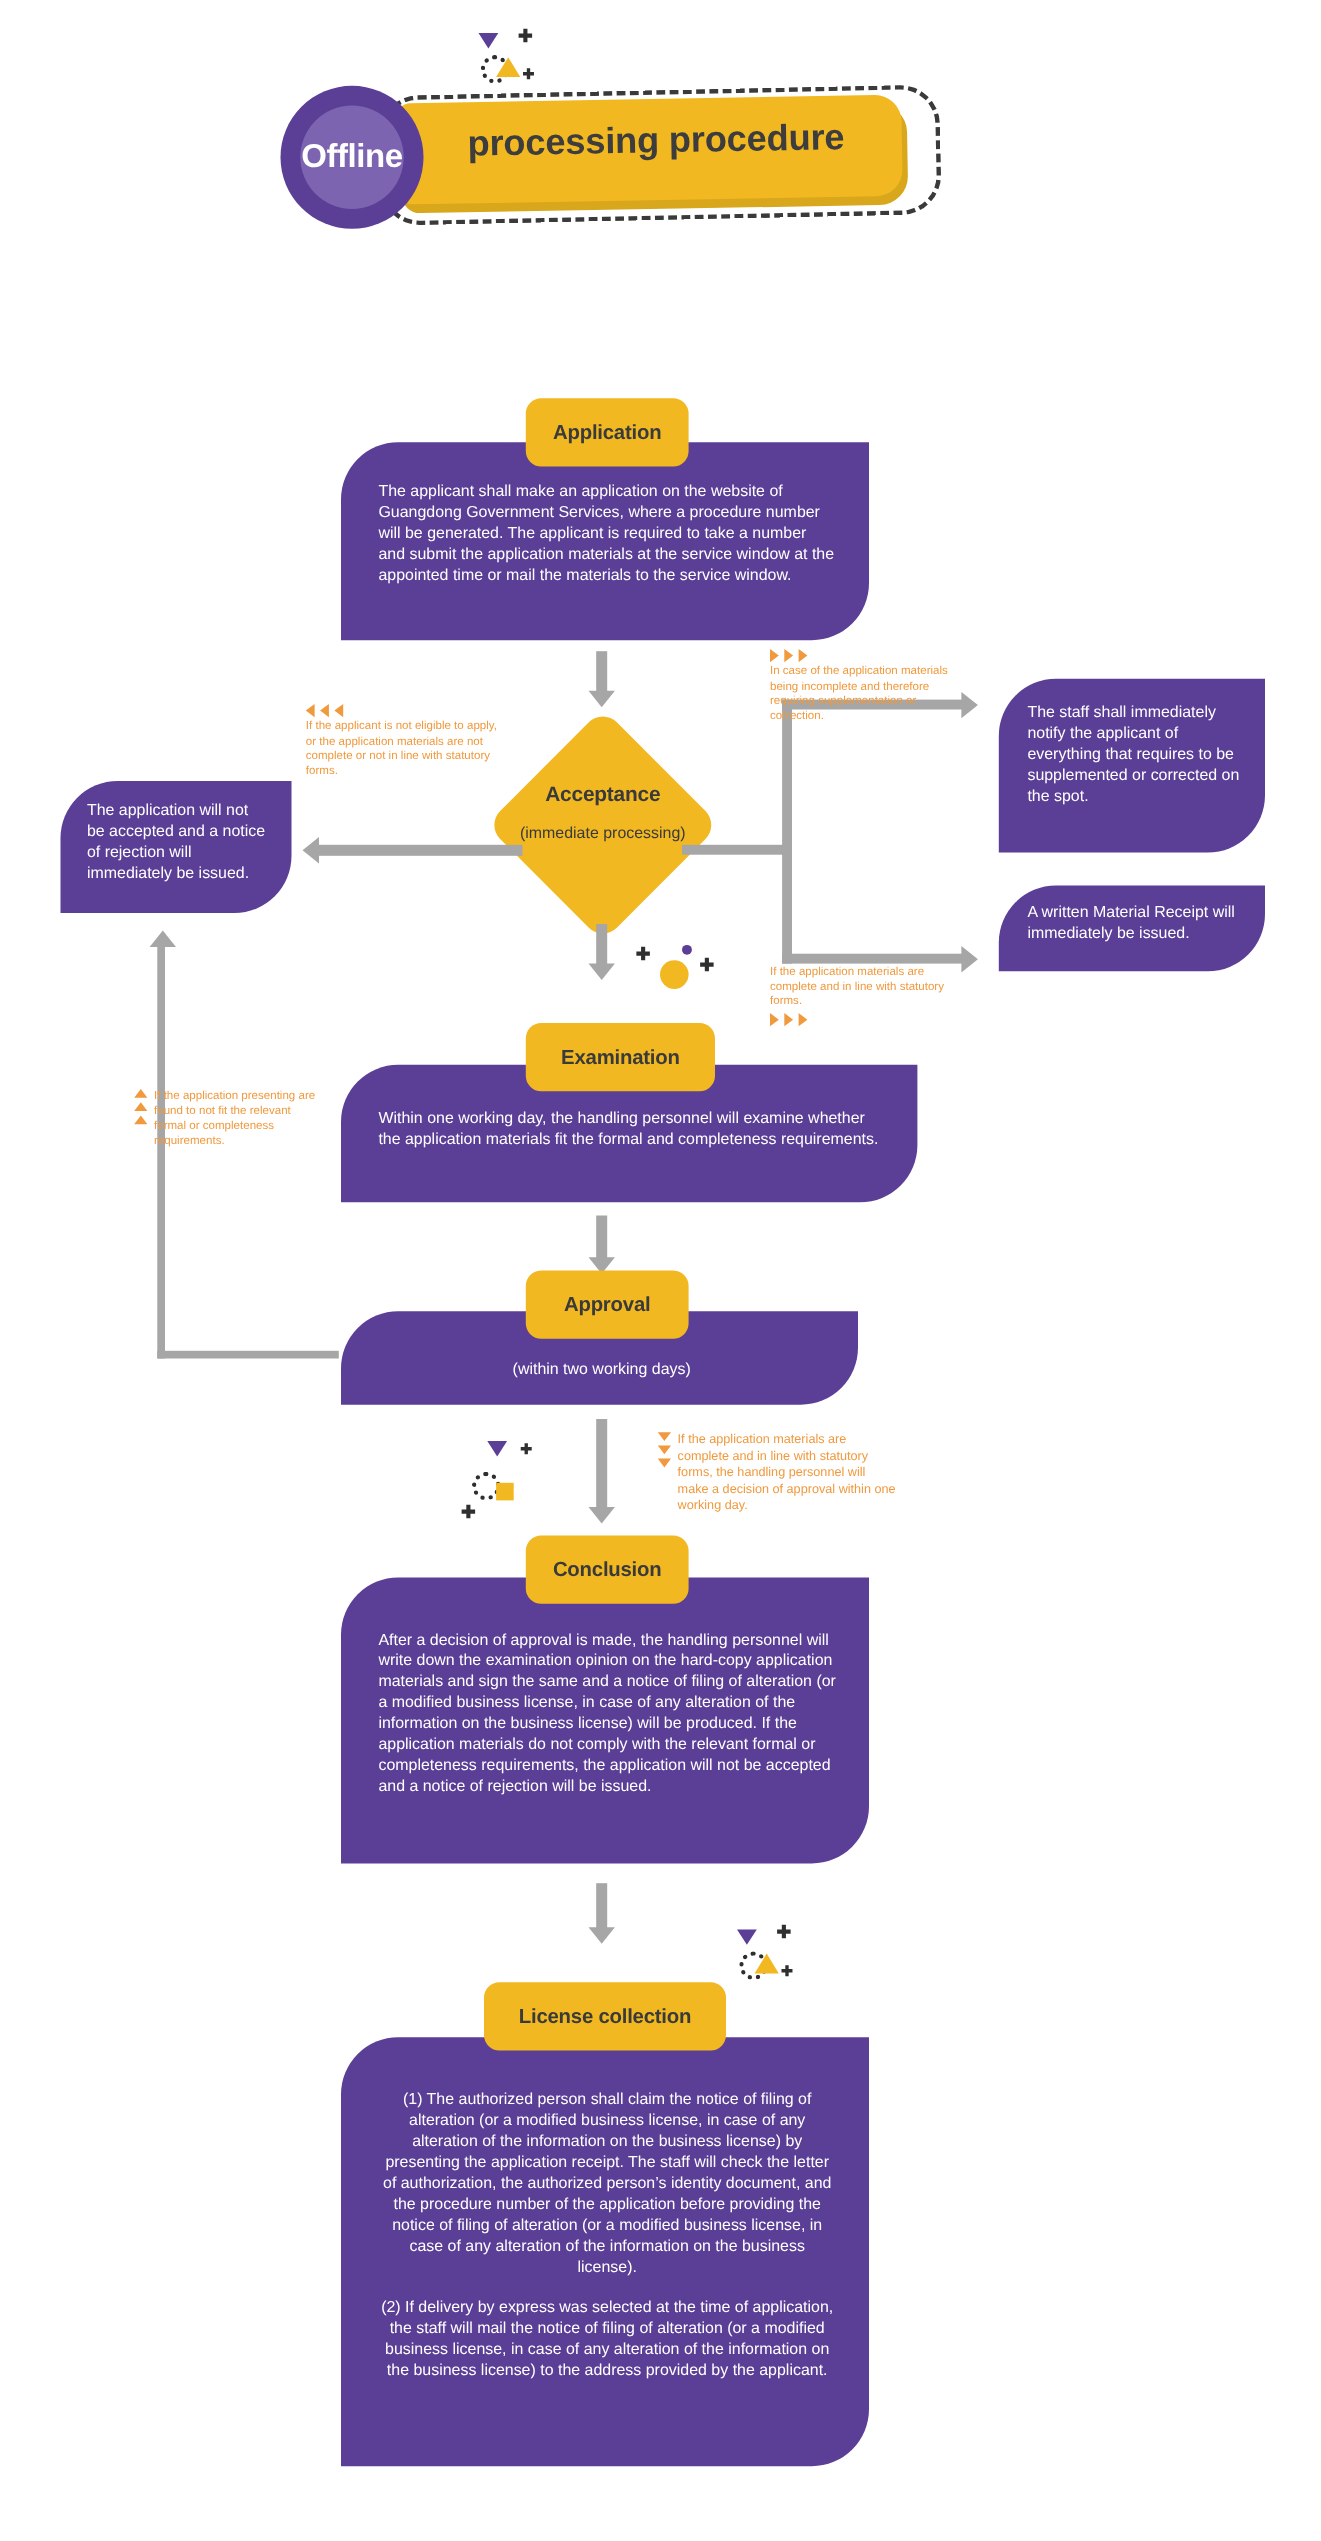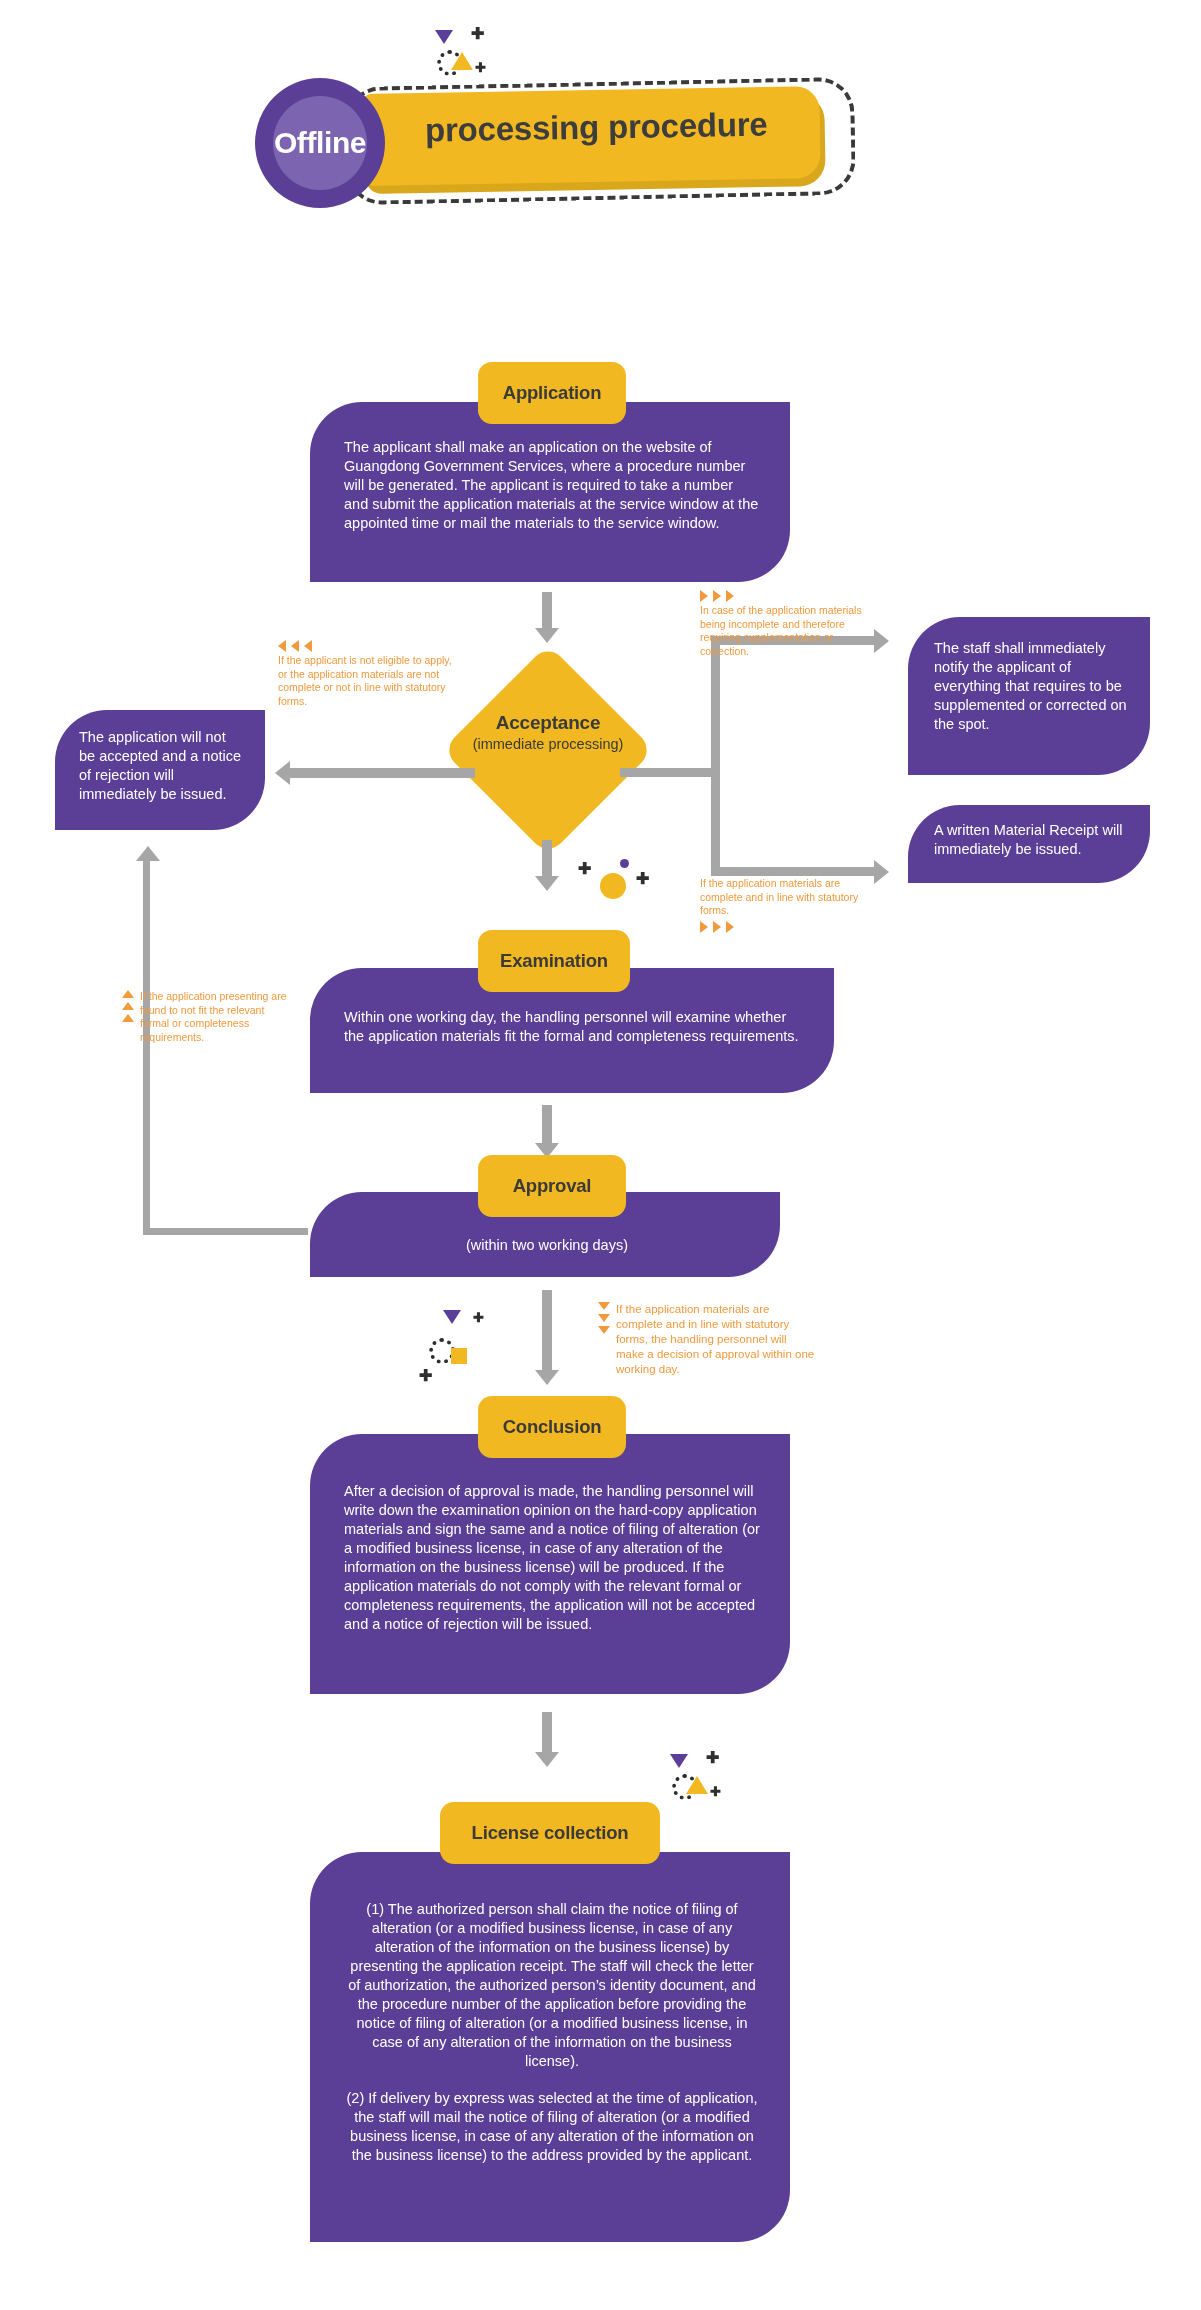--- a/index.html
+++ b/index.html
@@ -92,21 +92,21 @@
   }
 
   .diamond {
     position:absolute; background:#f2b822;
     transform: rotate(45deg); border-radius:18px;
   }
   .diamond-label {
     position:absolute; text-align:center; color:#3a3a3a; z-index:6;
   }
   .diamond-label .t1 { font-size:19px; font-weight:700; letter-spacing:-0.2px; }
-  .diamond-label .t2 { font-size:14.5px; font-weight:400; margin-top:2px; }
+  .diamond-label .t2 { font-size:14.5px; font-weight:400; margin-top:16px; }
 
   
   .ln { position:absolute; background:#a6a6a6; }
   .arrow-down {
     position:absolute; width:0; height:0;
     border-left:12px solid transparent; border-right:12px solid transparent;
     border-top:15px solid #a6a6a6;
   }
   .arrow-right {
     position:absolute; width:0; height:0;
@@ -228,21 +228,21 @@
     <div class="d-dot" style="left:42px; top:4px;"></div>
     <div class="d-plus" style="left:58px; top:18px;">✚</div>
   </div>
 
   <div class="ln" style="left:542px; top:840px; width:10px; height:38px;"></div>
   <div class="arrow-down" style="left:535px; top:876px;"></div>
 
   <div class="pbox r-tl r-br" style="left:310px; top:968px; width:524px; height:125px;">
     <div class="pbox-inner" style="padding-top:40px;">Within one working day, the handling personnel will examine whether the application materials fit the formal and completeness requirements.</div>
   </div>
-  <div class="ytag" style="left:478px; top:930px; width:152px; height:62px;">Examination</div>
+  <div class="ytag" style="left:478px; top:930px; width:172px; height:62px;">Examination</div>
 
   <div class="ln" style="left:143px; top:860px; width:7px; height:375px;"></div>
   <div class="ln" style="left:143px; top:1228px; width:165px; height:7px;"></div>
   <div class="arrow-down" style="left:136px; top:855px; border-top:none; border-bottom:15px solid #a6a6a6; border-left:12px solid transparent; border-right:12px solid transparent; top:846px;"></div>
 
   <div class="note note-flex" style="left:122px; top:990px; width:180px;">
     <div class="caret-col">
       <span class="c-up"></span>
       <span class="c-up"></span>
       <span class="c-up"></span>

